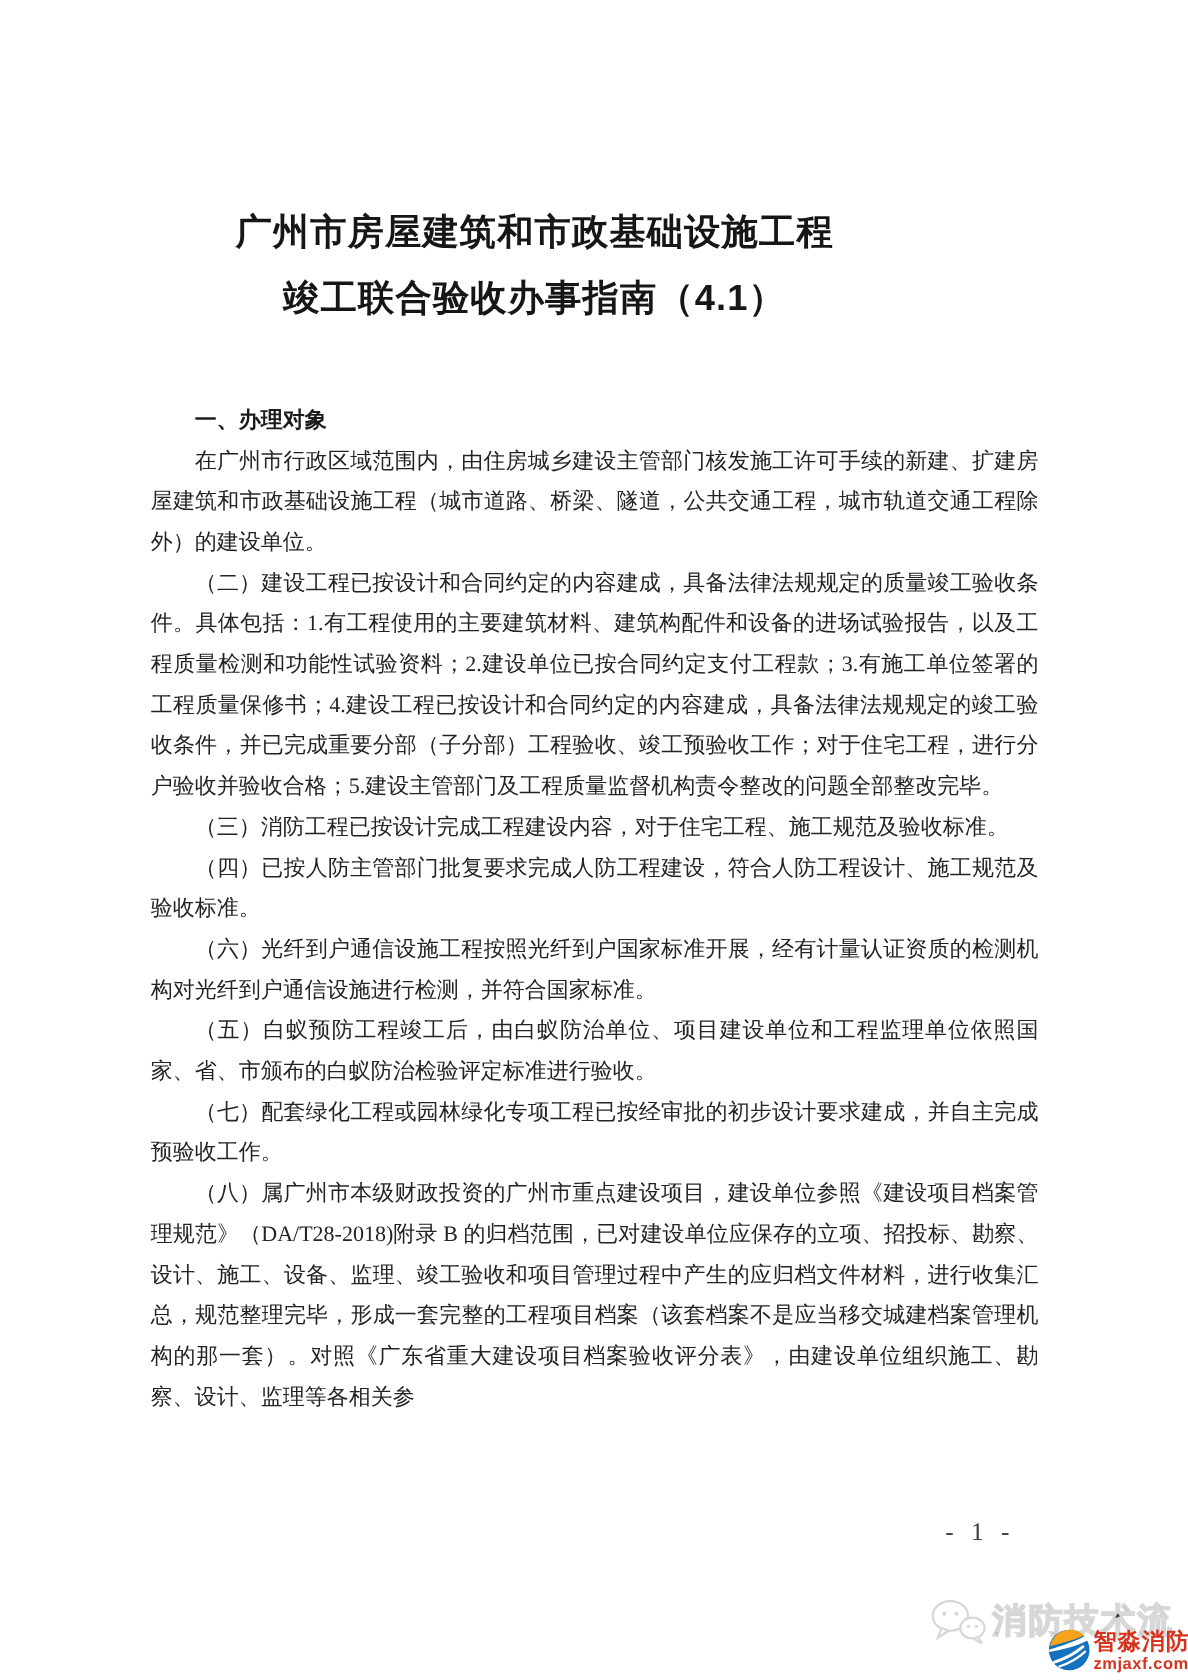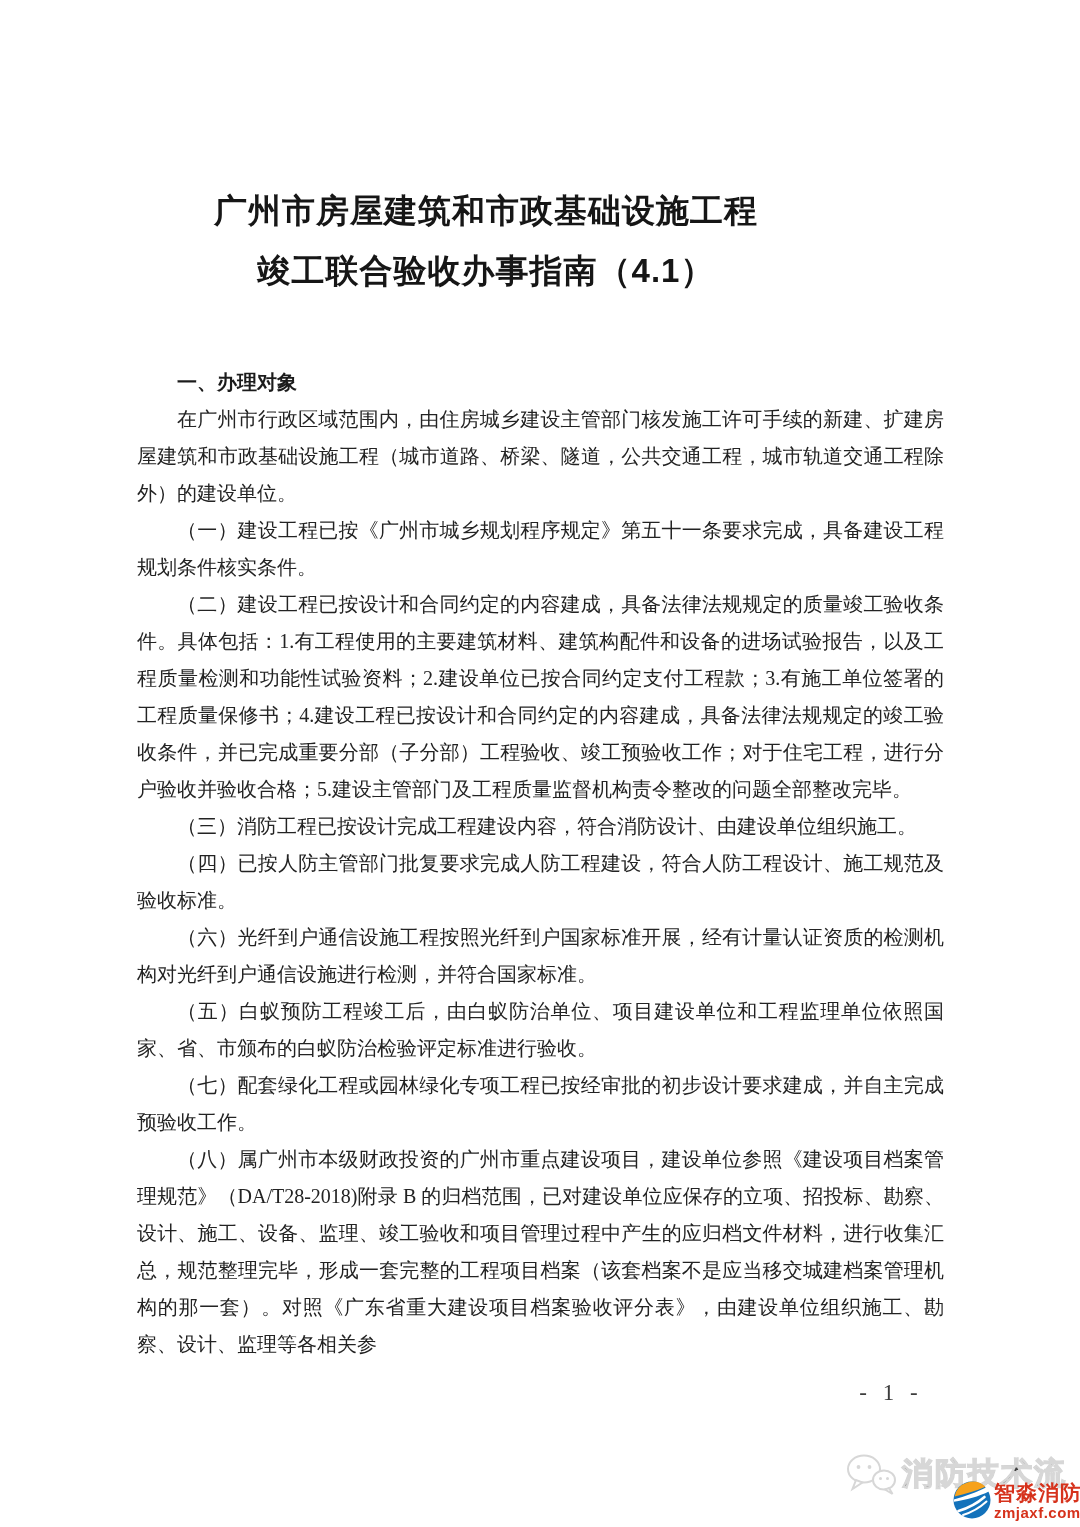--- a/index.html
+++ b/index.html
@@ -117,23 +117,22 @@
 <div class="page">
 
   <div class="doc-title">
     <div>广州市房屋建筑和市政基础设施工程</div>
     <div>竣工联合验收办事指南（4.1）</div>
   </div>
 
   <div class="doc-body">
     <h2 class="sec-heading">一、办理对象</h2>
     <p class="para">在广州市行政区域范围内，由住房城乡建设主管部门核发施工许可手续的新建、扩建房屋建筑和市政基础设施工程（城市道路、桥梁、隧道，公共交通工程，城市轨道交通工程除外）的建设单位。</p>
-    <p class="para">（一）建设工程已按《广州市城乡规划程序规定》第五十一条要求完成，具备建设工程规划条件核实条件。</p>
     <p class="para">（二）建设工程已按设计和合同约定的内容建成，具备法律法规规定的质量竣工验收条件。具体包括：1.有工程使用的主要建筑材料、建筑构配件和设备的进场试验报告，以及工程质量检测和功能性试验资料；2.建设单位已按合同约定支付工程款；3.有施工单位签署的工程质量保修书；4.建设工程已按设计和合同约定的内容建成，具备法律法规规定的竣工验收条件，并已完成重要分部（子分部）工程验收、竣工预验收工作；对于住宅工程，进行分户验收并验收合格；5.建设主管部门及工程质量监督机构责令整改的问题全部整改完毕。</p>
-    <p class="para">（三）消防工程已按设计完成工程建设内容，符合消防设计、由建设单位组织施工。</p>
+    <p class="para">（三）消防工程已按设计完成工程建设内容，对于住宅工程、施工规范及验收标准。</p>
     <p class="para">（四）已按人防主管部门批复要求完成人防工程建设，符合人防工程设计、施工规范及验收标准。</p>
     <p class="para">（六）光纤到户通信设施工程按照光纤到户国家标准开展，经有计量认证资质的检测机构对光纤到户通信设施进行检测，并符合国家标准。</p>
     <p class="para">（五）白蚁预防工程竣工后，由白蚁防治单位、项目建设单位和工程监理单位依照国家、省、市颁布的白蚁防治检验评定标准进行验收。</p>
     <p class="para">（七）配套绿化工程或园林绿化专项工程已按经审批的初步设计要求建成，并自主完成预验收工作。</p>
     <p class="para">（八）属广州市本级财政投资的广州市重点建设项目，建设单位参照《建设项目档案管理规范》（DA/T28-2018)附录 B 的归档范围，已对建设单位应保存的立项、招投标、勘察、设计、施工、设备、监理、竣工验收和项目管理过程中产生的应归档文件材料，进行收集汇总，规范整理完毕，形成一套完整的工程项目档案（该套档案不是应当移交城建档案管理机构的那一套）。对照《广东省重大建设项目档案验收评分表》，由建设单位组织施工、勘察、设计、监理等各相关参</p>
   </div>
 
   <div class="page-number">- 1 -</div>
 
   <div class="watermark">

